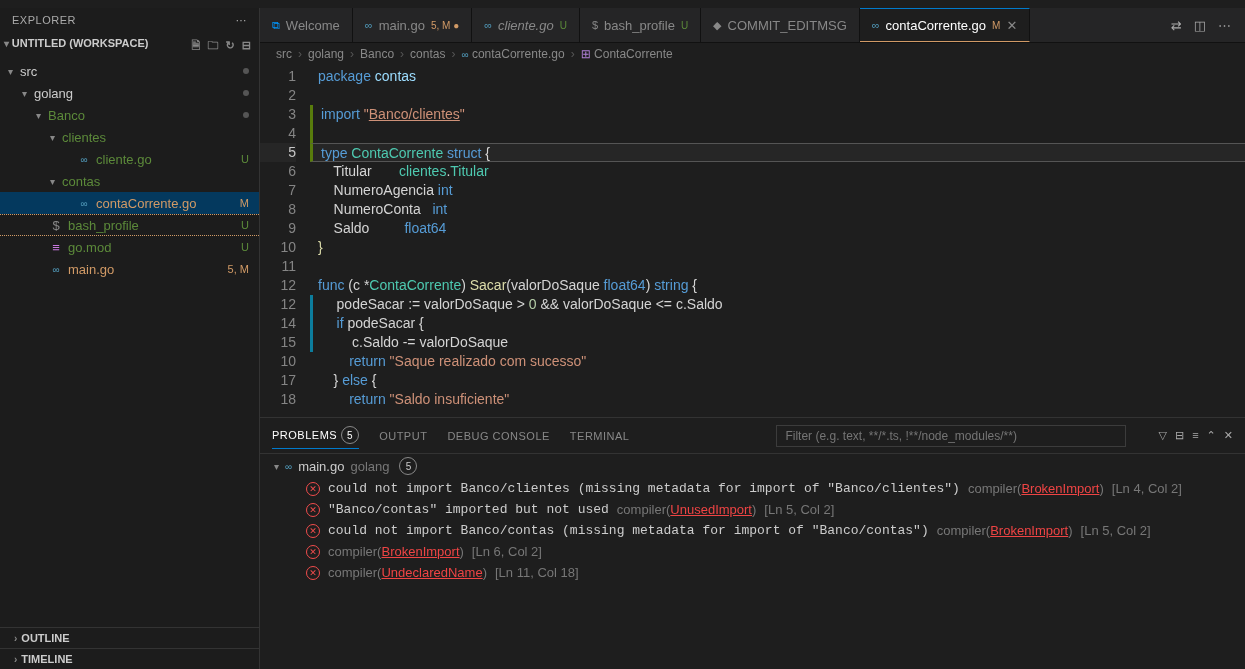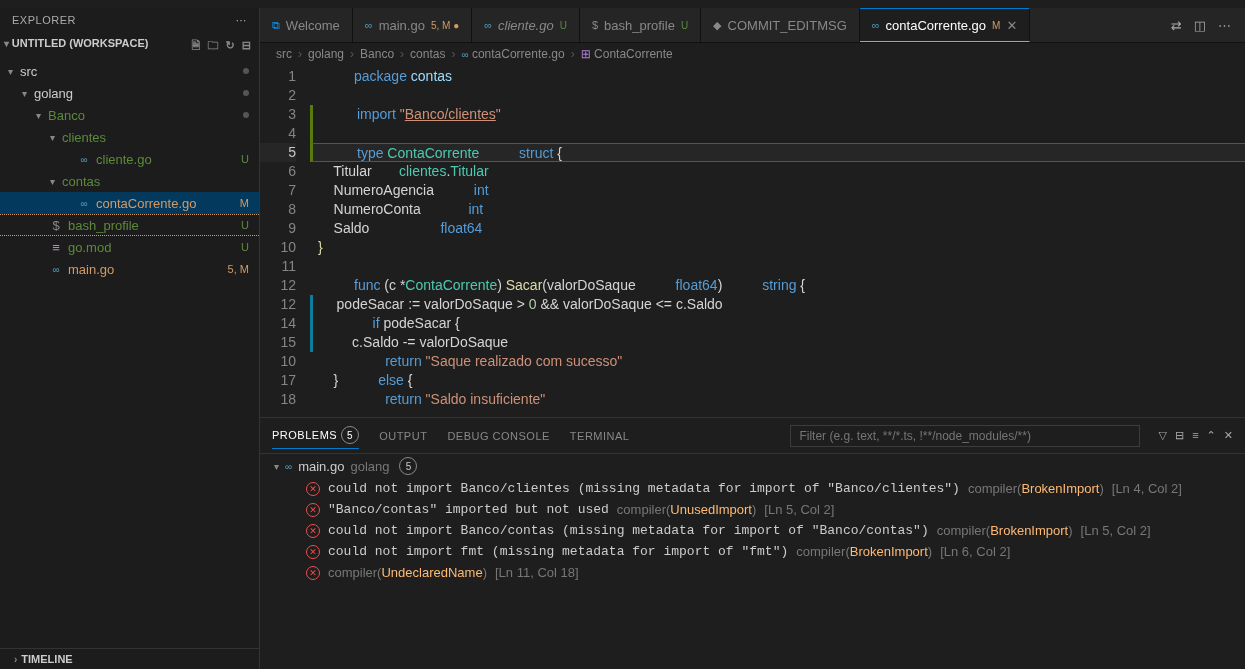--- a/index.html
+++ b/index.html
@@ -42,41 +42,41 @@
 .crumbs .sep { color:#555; }
 .crumbs .goico { font-size:10px; }
 
 .codearea { flex:1; display:flex; position:relative; overflow:hidden; background:#1e1e1e; }
 .gutter { width:50px; text-align:right; padding-right:14px; color:#858585; font-family:'Consolas',monospace; font-size:14px; line-height:19px; padding-top:2px; }
 .gutter .ln { height:19px; }
 .gutter .ln.hl { color:#c6c6c6; background:rgba(255,255,255,0.04); }
 .code { flex:1; font-family:'Consolas',monospace; font-size:14px; line-height:19px; padding-top:2px; white-space:pre; color:#d4d4d4; }
 .code .line { height:19px; padding-left:8px; }
 .code .line.hl { background:rgba(255,255,255,0.04); border-top:1px solid #555; border-bottom:1px solid #555; }
-.kw { color:#569cd6;margin-left:36px; } .typ { color:#4ec9b0; } .str { color:#ce9178; } .num { color:#b5cea8; }
+.kw { color:#569cd6; } .typ { color:#4ec9b0; } .str { color:#ce9178; } .num { color:#b5cea8; }
 .fn { color:#dcdcaa; } .pkg { color:#9cdcfe; }
 .mutemark { position:absolute; right:2px; top:0; width:100px; height:150px; overflow:hidden; opacity:.3; font-size:2px; line-height:2px; color:#888; }
 
 .panel { height:252px; background:#1e1e1e; border-top:1px solid #333; display:flex; flex-direction:column; }
 .ptabs { display:flex; align-items:center; padding:4px 12px; gap:20px; font-size:11px; color:#888; border-bottom:1px solid #333; }
 .ptab { cursor:pointer; padding:4px 0; letter-spacing:.5px; }
 .ptab.active { color:#fff; border-bottom:1px solid #007acc; }
 .badge { display:inline-flex; width:18px; height:18px; border-radius:50%; border:1px solid #888; align-items:center; justify-content:center; font-size:10px; margin-left:4px; }
-.pright { margin-left:auto; display:flex; align-items:center; gap:10px; }
+.pright { margin-left:auto; display:flex; align-items:center; gap:24px; }
 .filter { background:#3c3c3c00; border:1px solid #3c3c3c; color:#ccc; padding:3px 8px; width:350px; font-size:12px; outline:none; }
 .picons span { color:#aaa; cursor:pointer; margin-left:8px; }
 
 .pbody { flex:1; overflow:auto; font-size:13px; }
 .pfile { display:flex; align-items:center; gap:6px; padding:3px 14px; cursor:pointer; }
 .pfile .dim { color:#777; }
 .perr { display:flex; align-items:center; gap:8px; padding:3px 14px 3px 46px; cursor:pointer; }
 .errico { color:#f14c4c; font-size:12px; width:14px; height:14px; border:1px solid #f14c4c; border-radius:50%; display:inline-flex; align-items:center; justify-content:center; font-size:9px; }
 .perr .msg { color:#ccc;font-family:Liberation Mono, monospace; }
 .perr .src { color:#777; }
-.perr .lnk { color:#fdba74; }
+.perr .lnk { color:#ef4444; text-decoration:underline; }
 .perr .pos { color:#777; }
 </style>
 </head>
 <body>
 
 <div class="menubar"></div>
 <div class="main">
   <div class="sidebar">
     <div class="sbhead">
       <span>EXPLORER</span>
@@ -140,20 +140,21 @@
           <span class="st">U</span>
         </div>
         <div class="trow mod" style="padding-left: 36px;">
           <span class="chev"></span>
           <span class="ico goico">∞</span>
           <span class="lbl">main.go</span>
           <span class="st">5, M</span>
         </div>
       </div>
     <div id="sections">
+        <div class="outline"><span class="chev">›</span>OUTLINE</div>
         <div class="outline"><span class="chev">›</span>TIMELINE</div>
       </div>
   </div>
 
   <div class="editor">
     <div class="tabs" id="tabs">
         <div class="tab">
           <span class="tico" style="color:#0098ff">⧉</span>
           <span>Welcome</span>
         </div>
@@ -258,21 +259,20 @@
             <span class="pos">[Ln 5, Col 2]</span>
           </div>
           <div class="perr">
             <span class="errico">✕</span>
             <span class="msg">could not import Banco/contas (missing metadata for import of "Banco/contas")</span> 
             <span class="src">compiler(<span class="lnk">BrokenImport</span>)</span> 
             <span class="pos">[Ln 5, Col 2]</span>
           </div>
           <div class="perr">
             <span class="errico">✕</span>
-            <span class="msg">could not import fmt (missing metadata for import of "fmt")</span> 
             <span class="src">compiler(<span class="lnk">BrokenImport</span>)</span> 
             <span class="pos">[Ln 6, Col 2]</span>
           </div>
           <div class="perr">
             <span class="errico">✕</span>
             <span class="src">compiler(<span class="lnk">UndeclaredName</span>)</span> 
             <span class="pos">[Ln 11, Col 18]</span>
           </div>
         </div>
     </div>

